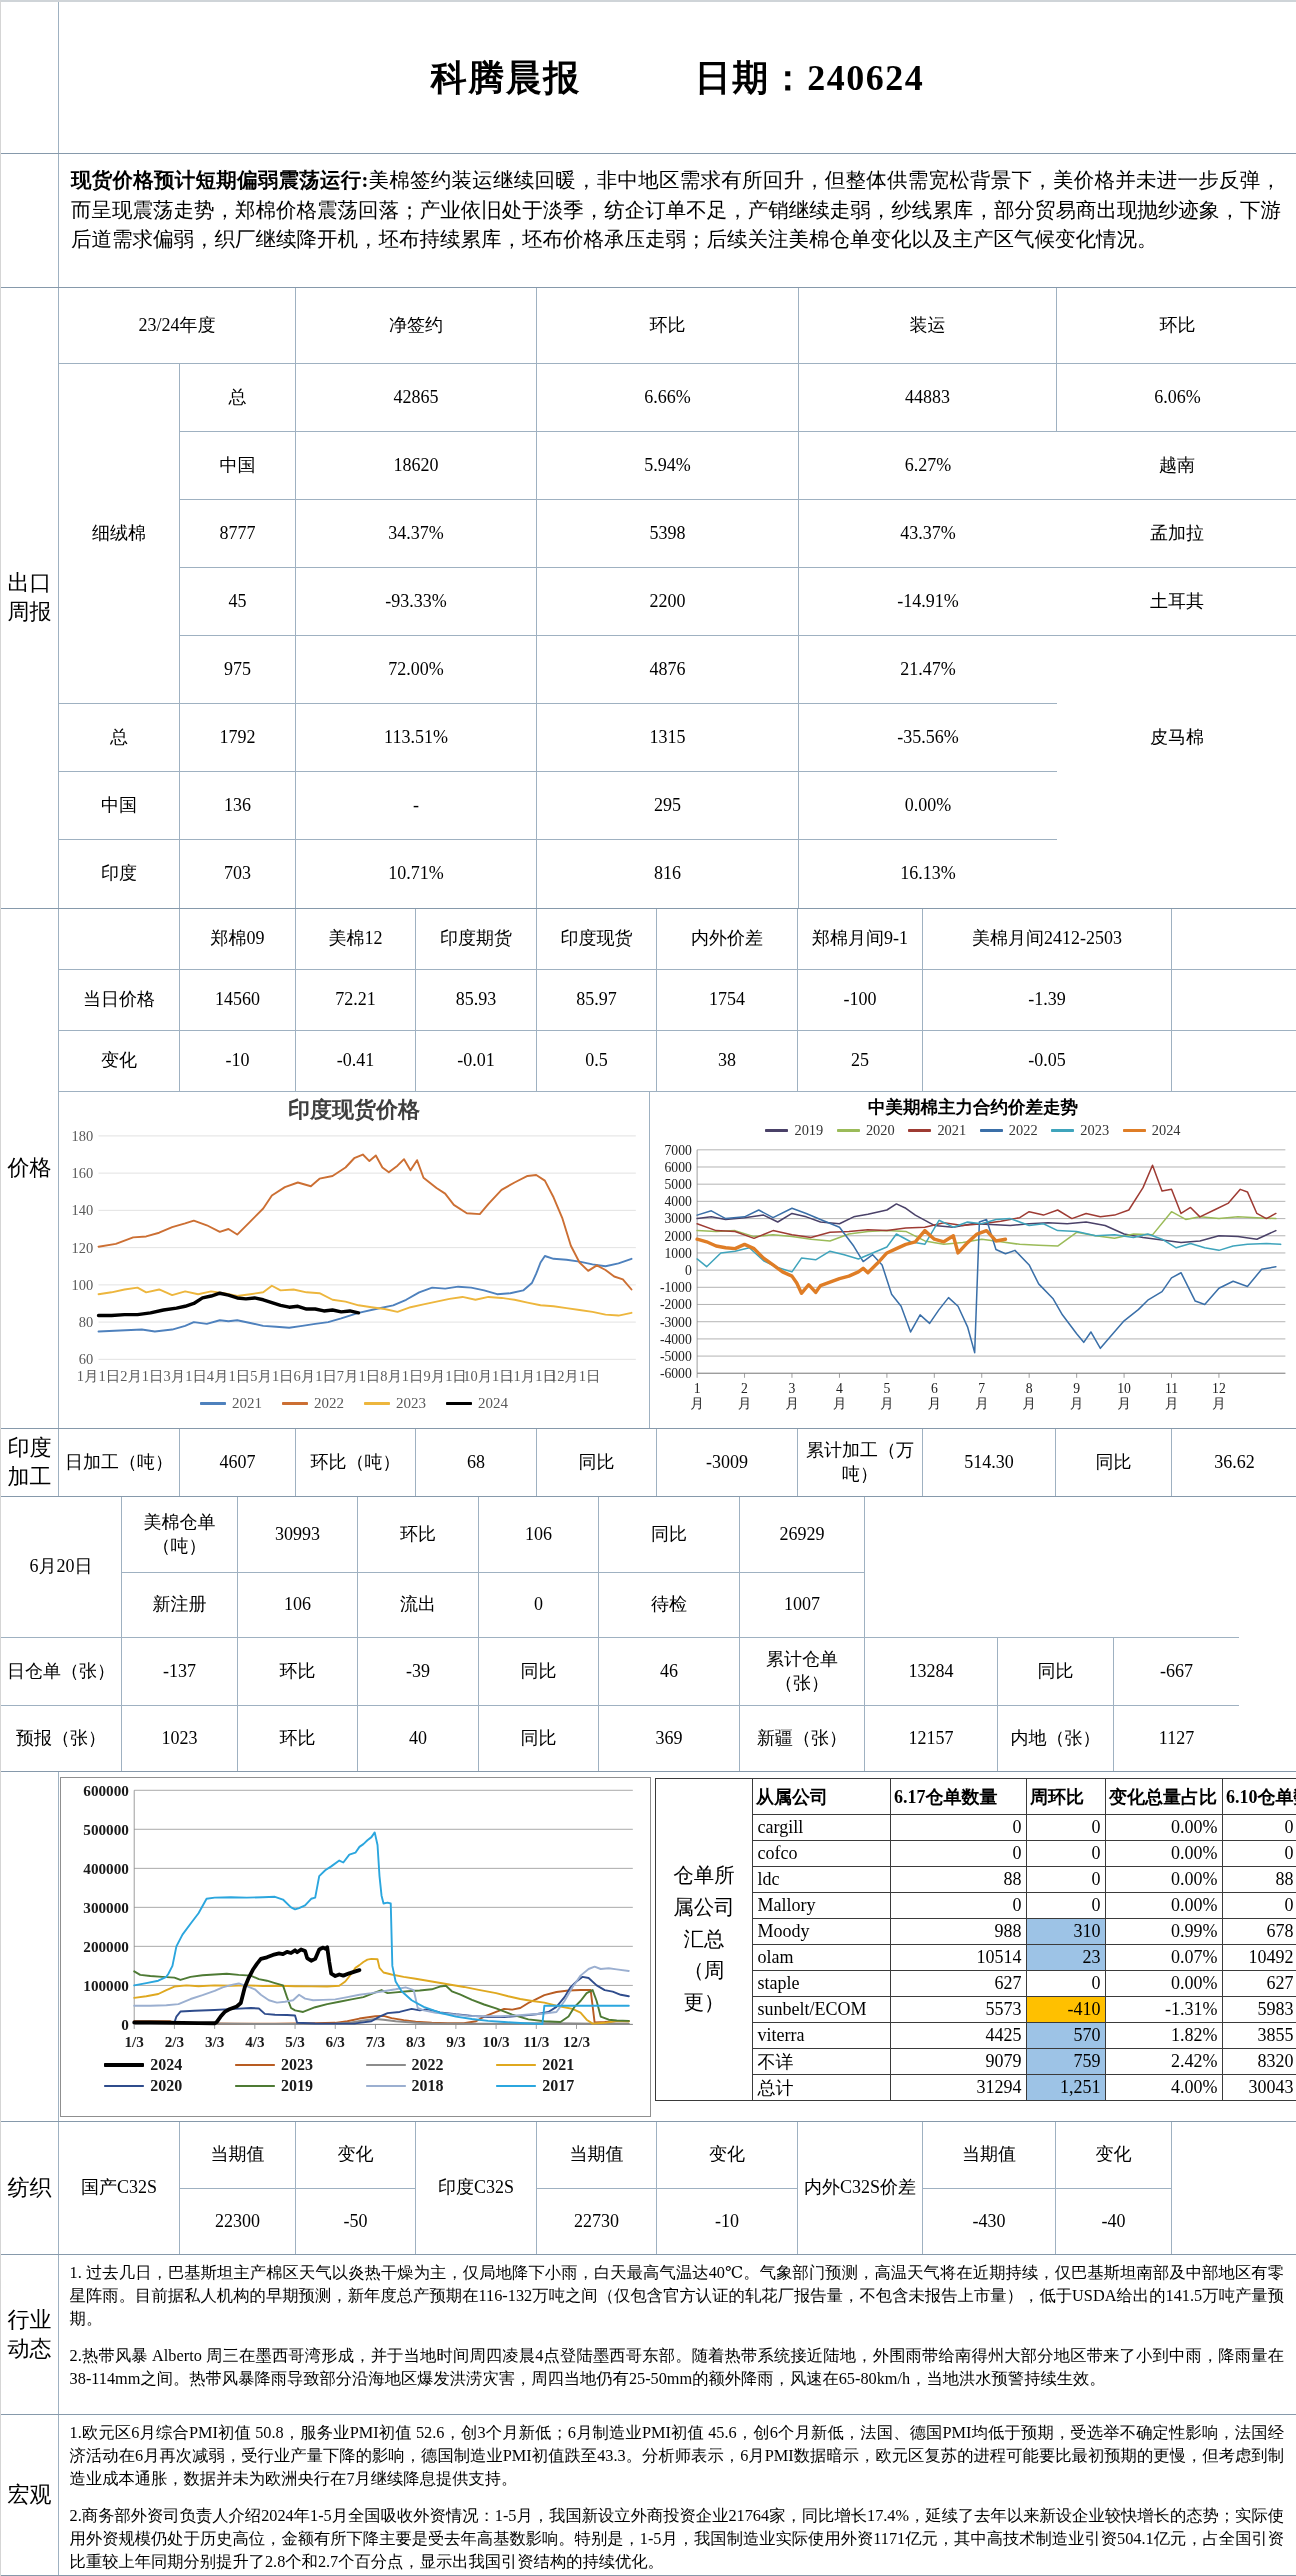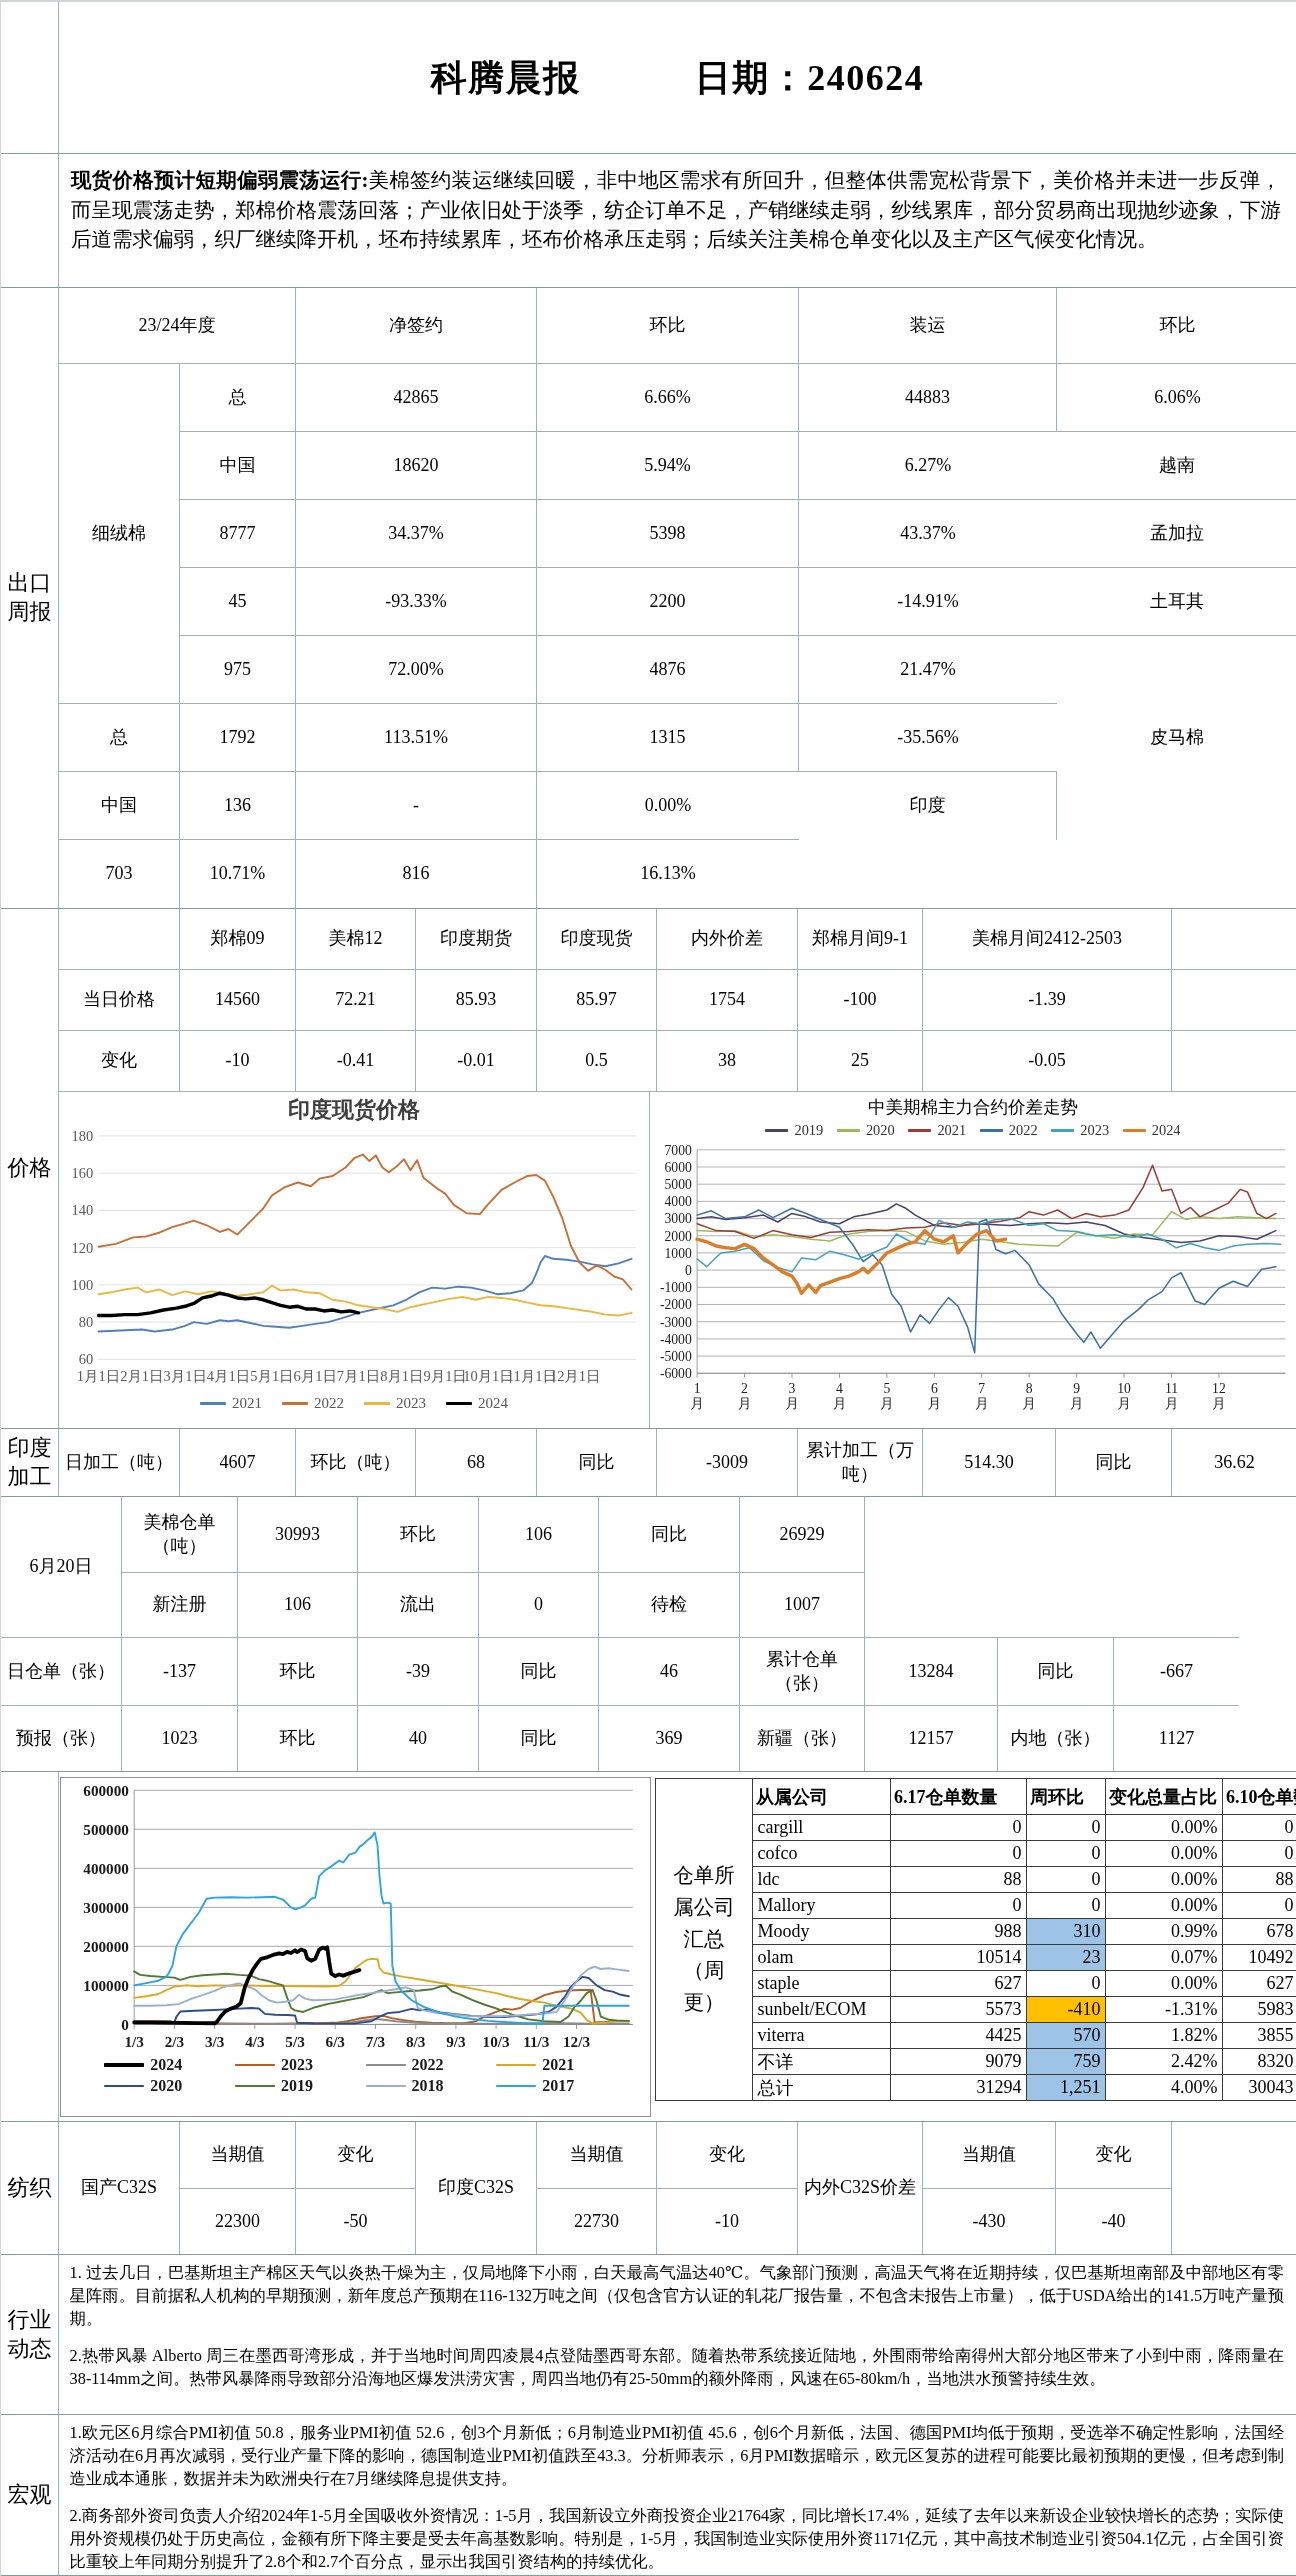--- a/index.html
+++ b/index.html
@@ -18,21 +18,21 @@
   .c.nr{border-right:none;} .c.nb{border-bottom:none;}
   
   .titlerow{height:152px;display:flex;align-items:center;justify-content:center;gap:114px;}
   .titlerow .t{font-size:36px;font-weight:bold;letter-spacing:1.5px;}
   
   .sum{padding:12px 15px 6px 12px;font-size:20.5px;line-height:1.44;text-align:justify;}
   .sum b{font-weight:bold;margin-top:31px;}
   
   .chartbox{height:336px;padding:3px 0;overflow:hidden;background:#fff;}
   .ctitle{font-size:22px;font-weight:bold;color:#3f3f3f;text-align:center;height:30px;line-height:30px;}
-  .ctitle2{font-size:17.5px;font-weight:normal;color:#000;text-align:center;height:24px;line-height:24px;}
+  .ctitle2{font-size:17.5px;font-weight:bold;color:#000;text-align:center;height:24px;line-height:24px;}
   svg{display:block;}
   .lg{display:flex;justify-content:center;align-items:center;gap:20px;font-size:15px;color:#595959;height:27px;}
   .lg2{display:flex;justify-content:center;align-items:center;gap:13.7px;font-size:14.4px;color:#333;height:23px;}
   .lgi{display:inline-flex;align-items:center;gap:6px;}
   .sw{display:inline-block;width:26px;border-radius:0.8px;}
   .lg2 .sw{width:23px;}
   
   .whc{position:absolute;left:0.8px;top:4.6px;width:591px;height:340px;border:0.8px solid #8f8f8f;padding:3px 0 0 1.5px;background:#fff;}
   .lgw{display:grid;grid-template-columns:repeat(4,1fr);row-gap:3px;padding:1.5px 23px 0 42px;
        font-size:16px;font-weight:bold;color:#1a1a1a;}
@@ -107,20 +107,21 @@
 
         <div class="c nb" style="grid-row:span 3">皮马棉</div>
         <div class="c">总</div>
         <div class="c">1792</div>
         <div class="c">113.51%</div>
         <div class="c">1315</div>
         <div class="c nr">-35.56%</div>
         <div class="c">中国</div>
         <div class="c">136</div>
         <div class="c">-</div>
+        <div class="c">295</div>
         <div class="c nr">0.00%</div>
         <div class="c nb">印度</div>
         <div class="c nb">703</div>
         <div class="c nb">10.71%</div>
         <div class="c nb">816</div>
         <div class="c nr nb">16.13%</div>
       </div>
     </div>
   </div>
 

